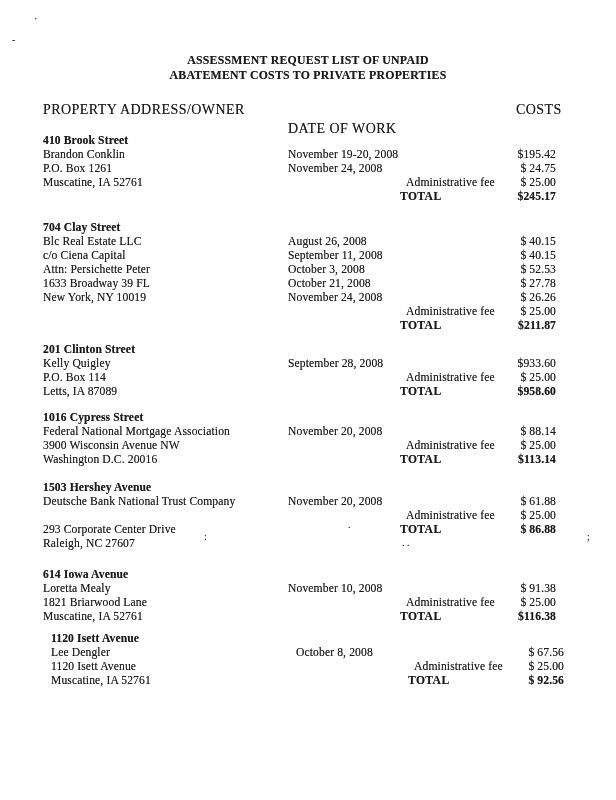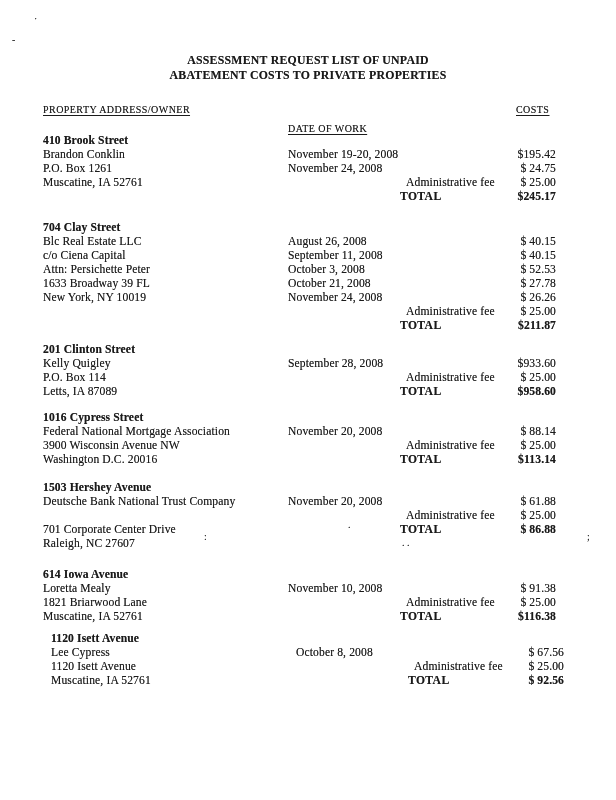--- a/index.html
+++ b/index.html
@@ -25,24 +25,23 @@
     text-align: center;
     font-size: 11.8px;
     font-weight: 700;
     line-height: 15px;
     letter-spacing: 0.25px;
     margin-top: 8px;
   }
   .colhead {
     position: absolute;
     top: 103px;
-    font-size: 10px;
+    font-size: 14px;
     line-height: 14px;
     letter-spacing: 0.45px;
-    text-decoration: underline;
     text-underline-offset: 2px;
     text-align: right;
   }
   .colhead-property { left: 43px; }
   .colhead-date     { left: 288px; margin-top: 19px; }
   .colhead-costs    { left: 516px; }
   .entry {
     position: absolute;
     left: 0;
     width: 560px;
@@ -201,21 +200,21 @@
         <div class="row">
           <span class="cell left">Deutsche Bank National Trust Company</span>
           <span class="cell date">November 20, 2008</span>
           <span class="cell amount">$ 61.88</span>
         </div>
         <div class="row">
           <span class="cell label">Administrative fee</span>
           <span class="cell amount">$ 25.00</span>
         </div>
         <div class="row">
-          <span class="cell left">701 Corporate Center Drive</span>
+          <span class="cell left">293 Corporate Center Drive</span>
           <span class="cell label bold">TOTAL</span>
           <span class="cell amount bold">$ 86.88</span>
         </div>
         <div class="row">
           <span class="cell left">Raleigh, NC 27607</span>
         </div>
       </div>
       <div class="entry" style="top: 568px;">
         <div class="row">
           <span class="cell left bold">614 Iowa Avenue</span>
@@ -234,21 +233,21 @@
           <span class="cell left">Muscatine, IA 52761</span>
           <span class="cell label bold">TOTAL</span>
           <span class="cell amount bold">$116.38</span>
         </div>
       </div>
       <div class="entry" style="top: 632px; padding-left: 8px;">
         <div class="row">
           <span class="cell left bold">1120 Isett Avenue</span>
         </div>
         <div class="row">
-          <span class="cell left">Lee Cypress</span>
+          <span class="cell left">Lee Dengler</span>
           <span class="cell date">October 8, 2008</span>
           <span class="cell amount">$ 67.56</span>
         </div>
         <div class="row">
           <span class="cell left">1120 Isett Avenue</span>
           <span class="cell label">Administrative fee</span>
           <span class="cell amount">$ 25.00</span>
         </div>
         <div class="row">
           <span class="cell left">Muscatine, IA 52761</span>

